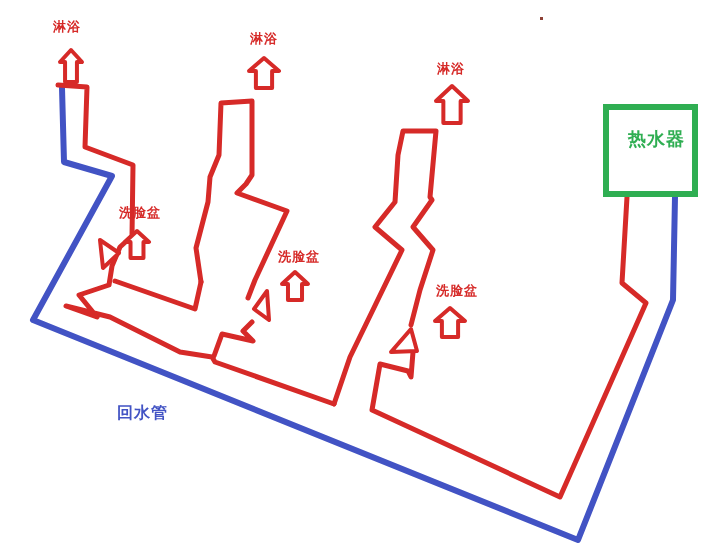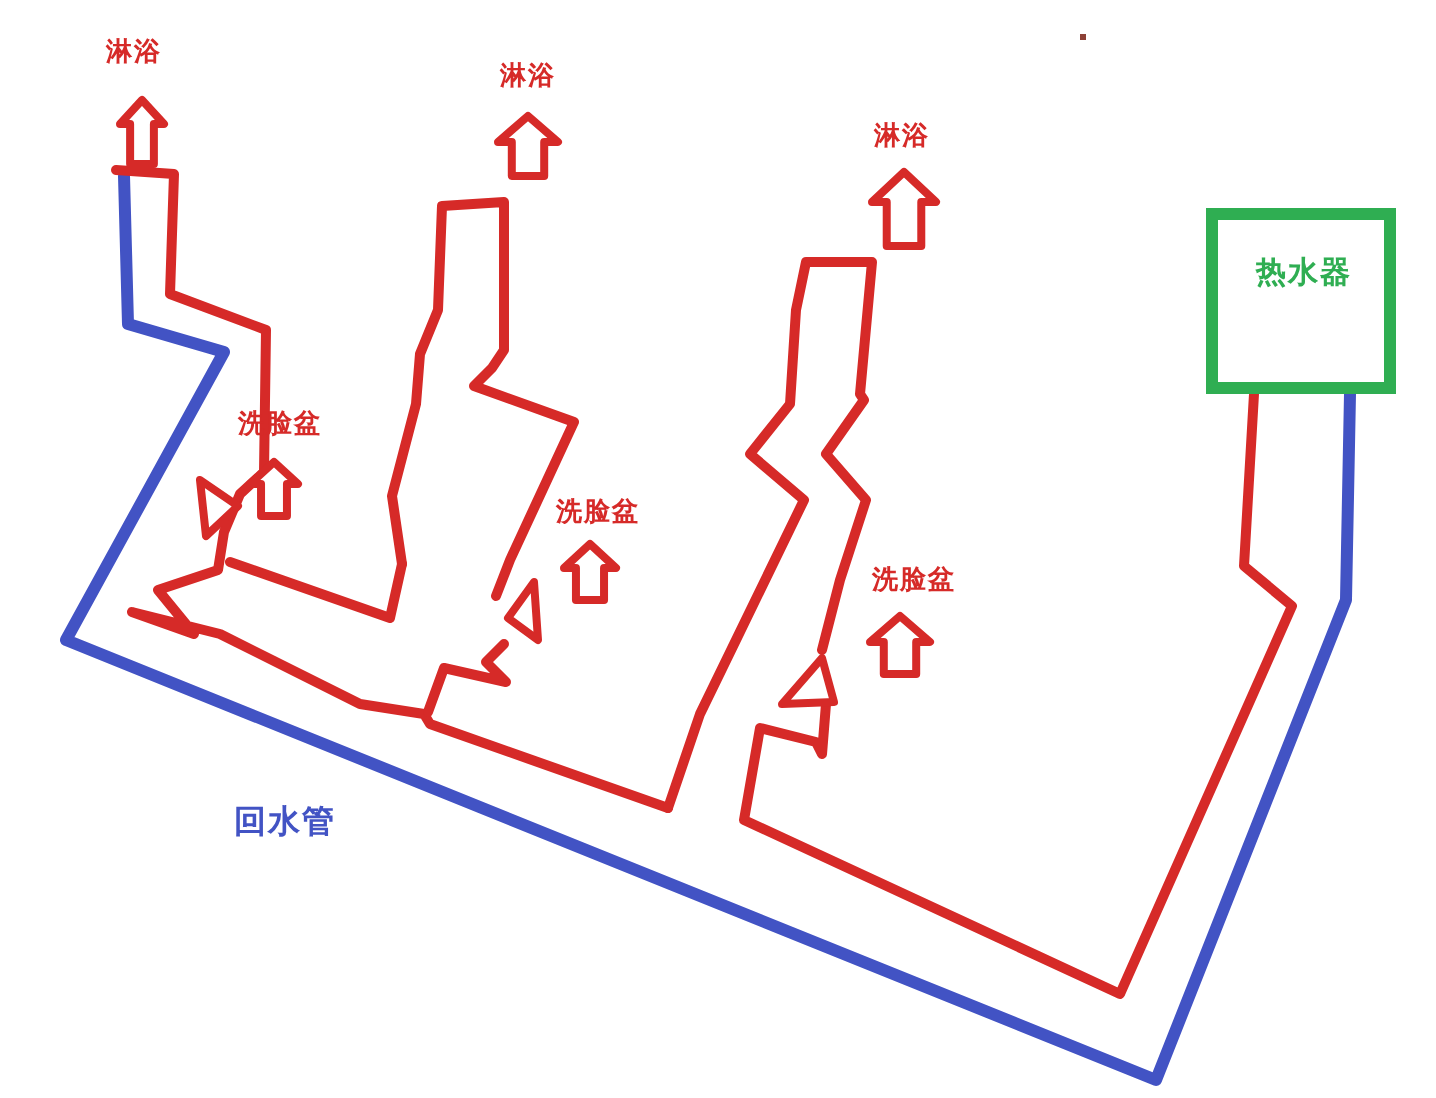--- a/index.html
+++ b/index.html
@@ -1,21 +1,21 @@
 <!DOCTYPE html>
 <html><head>
 <meta charset="utf-8">
 <style>
   html,body{margin:0;padding:0;background:#fff;}
   #stage{
     position:relative;
     width:718px;height:549px;
     background:#ffffff;
     overflow:hidden;
-    font-family:Liberation Mono, monospace;
+    font-family:Liberation Serif, serif;
   }
   #stage svg{position:absolute;left:0;top:0;}
   .lbl{
     position:absolute;
     font-weight:bold;
     font-size:13px;
     line-height:1.1;
     white-space:nowrap;
     letter-spacing:1px;
   }
@@ -52,15 +52,15 @@
     <rect id="heater-box" fill="none" x="606" y="107" width="89" height="87" stroke="#2fae52" stroke-width="6"></rect>
     <rect id="stray-dot" x="540" y="17" width="3" height="3" fill="#8d4136"></rect>
   </svg>
 
   <div class="lbl" style="left: 53px; top: 20px; color: rgb(214, 42, 40); font-size: 13px;">淋浴</div>
   <div class="lbl" style="left: 250px; top: 32px; color: rgb(214, 42, 40); font-size: 13px;">淋浴</div>
   <div class="lbl" style="left: 437px; top: 62px; color: rgb(214, 42, 40); font-size: 13px;">淋浴</div>
   <div class="lbl" style="left: 119px; top: 206px; color: rgb(214, 42, 40); font-size: 13px;">洗脸盆</div>
   <div class="lbl" style="left: 278px; top: 250px; color: rgb(214, 42, 40); font-size: 13px;">洗脸盆</div>
   <div class="lbl" style="left: 436px; top: 284px; color: rgb(214, 42, 40); font-size: 13px;">洗脸盆</div>
-  <div class="lbl" style="left: 628px; top: 130px; color: rgb(47, 174, 82); font-size: 15px;">热水器</div>
+  <div class="lbl" style="left: 628px; top: 130px; color: rgb(47, 174, 82); font-size: 18px;">热水器</div>
   <div class="lbl" style="left: 117px; top: 404px; color: rgb(66, 83, 196); font-size: 16px;">回水管</div>
 </div>
 
 </body></html>

